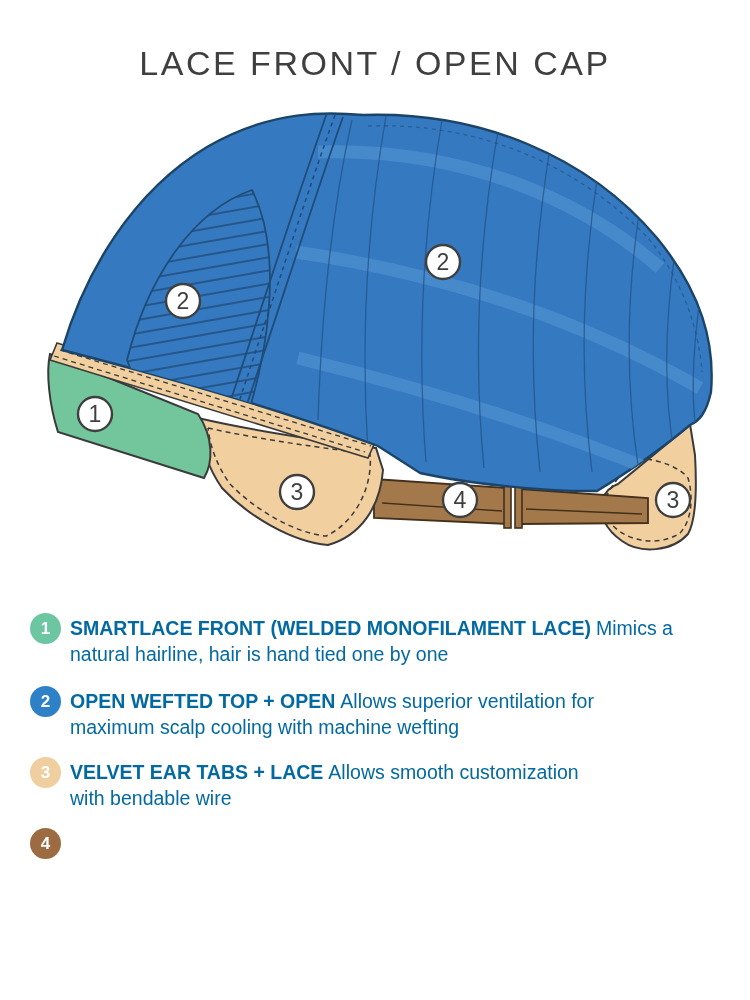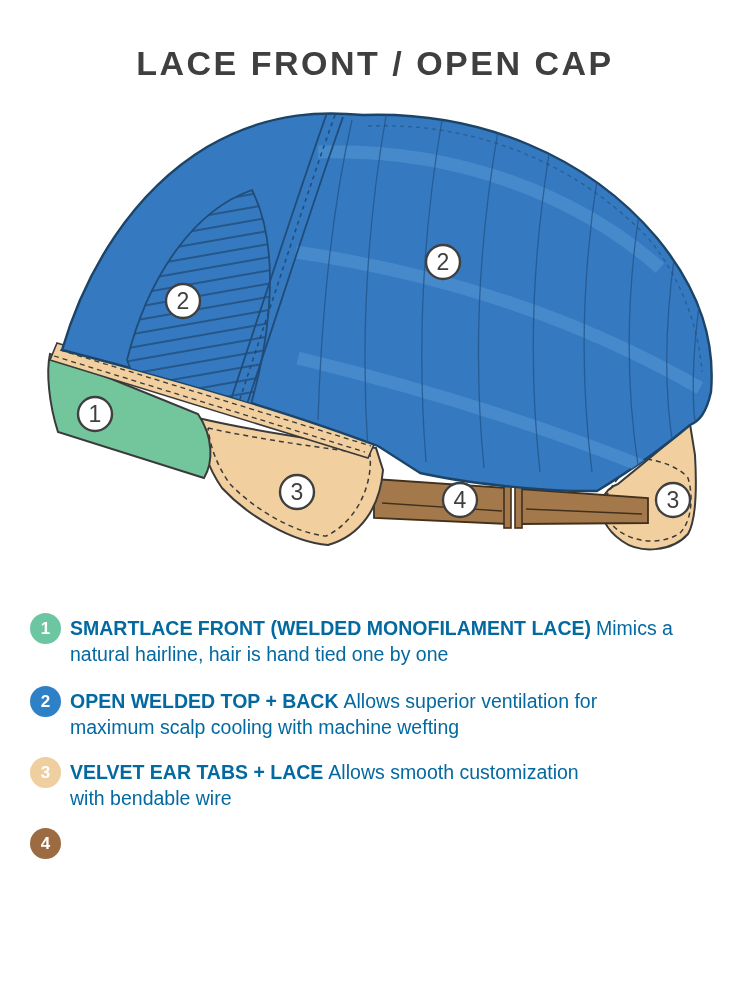--- a/index.html
+++ b/index.html
@@ -1,19 +1,19 @@
 <!DOCTYPE html>
 <html><head>
 <meta charset="utf-8">
 <style>
   html,body{margin:0;padding:0;background:#ffffff;}
   #page{position:relative;width:750px;height:1000px;background:#ffffff;overflow:hidden;
         font-family:"Liberation Sans",sans-serif;color:#3c3c3c;}
   #title{position:absolute;top:44px;left:0;width:750px;text-align:center;
-         font-size:34px;font-weight:700;letter-spacing:2.5px;color:#3f3f3f;}
+         font-size:34px;font-weight:400;letter-spacing:2.5px;color:#3f3f3f;}
   #diagram{position:absolute;top:0;left:0;}
   .callout-circle{fill:#ffffff;stroke:#3f3f3f;stroke-width:2.4;}
   .callout-num{font-family:"Liberation Sans",sans-serif;font-size:23px;fill:#3f3f3f;
                text-anchor:middle;font-weight:400;}
   #legend{position:absolute;top:0;left:0;width:750px;height:1000px;pointer-events:none;}
   .legend-row{position:absolute;left:30px;display:flex;align-items:flex-start;}
   .legend-row:nth-of-type(1){top:615px;}
   .legend-row:nth-of-type(2){top:688px;}
   .legend-row:nth-of-type(3){top:759px;}
   .legend-row:nth-of-type(4){top:830px;}
@@ -133,21 +133,21 @@
   </svg>
 
   <div id="legend">
     <div class="legend-row">
       <span class="badge" style="background-color: rgb(108, 198, 162);">1</span>
       <span class="legend-text"><span class="legend-bold">SMARTLACE FRONT (WELDED MONOFILAMENT LACE)</span><span class="legend-desc">Mimics a
 natural hairline, hair is hand tied one by one</span></span>
     </div>
     <div class="legend-row">
       <span class="badge" style="background-color: rgb(46, 129, 198);">2</span>
-      <span class="legend-text"><span class="legend-bold">OPEN WELDED TOP + BACK</span><span class="legend-desc">Allows superior ventilation for
+      <span class="legend-text"><span class="legend-bold">OPEN WEFTED TOP + OPEN</span><span class="legend-desc">Allows superior ventilation for
 maximum scalp cooling with machine wefting</span></span>
     </div>
     <div class="legend-row">
       <span class="badge" style="background-color: rgb(239, 207, 160);">3</span>
       <span class="legend-text"><span class="legend-bold">VELVET EAR TABS + LACE</span><span class="legend-desc">Allows smooth customization
 with bendable wire</span></span>
     </div>
     <div class="legend-row">
       <span class="badge" style="background-color: rgb(156, 107, 65);">4</span>
     </div>

